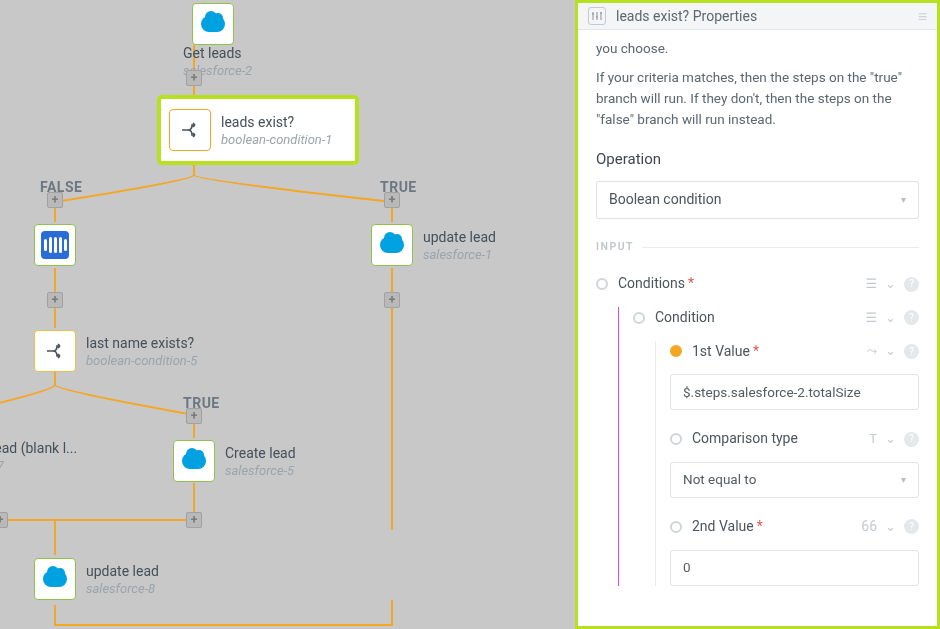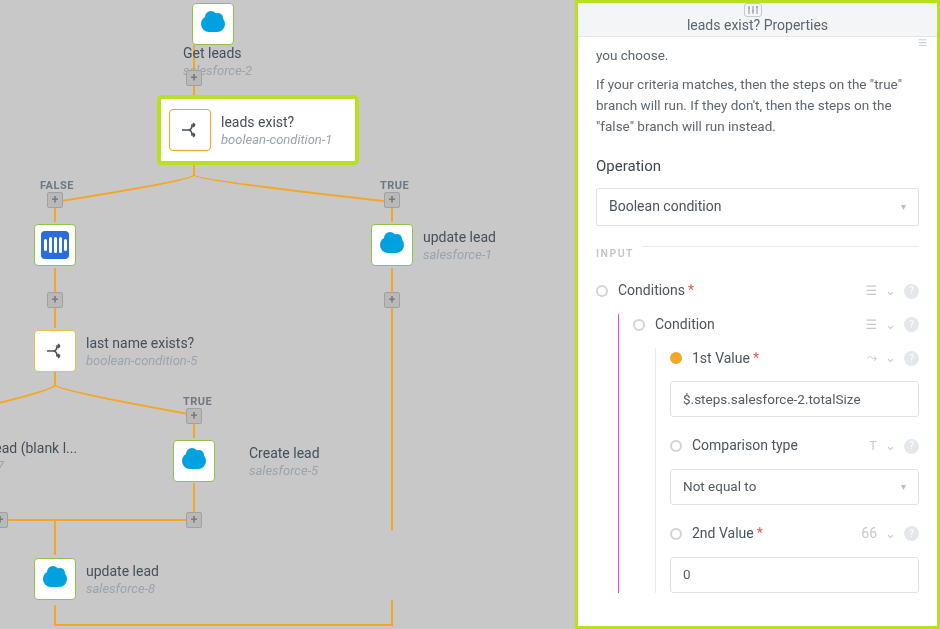--- a/index.html
+++ b/index.html
@@ -17,43 +17,43 @@
   .node .title { font-size: 14px; color: #44505a; }
   .node .sub { font-size: 13px; color: #9aa4ad; margin-top: 2px; font-style: italic; }
 
   .node.sf .icon-box { border-color: #8ec24a; }
   .node.ic .icon-box { border-color: #8ec24a; }
   .node.branch .icon-box { border-color: #f5a623; background: #fff; }
 
   .sel-highlight { position: absolute; border: 3px solid #b7e120; border-radius: 4px; background: #fff; box-shadow: 0 0 0 1px #b7e120; }
 
   .plus-box { position: absolute; width: 16px; height: 16px; background: #b9b9b9; border: 1px solid #a1a1a1; border-radius: 2px; display:flex;align-items:center;justify-content:center; font-size:12px; color:#7a7a7a; font-weight:bold;}
-  .branch-label { position:absolute; font-size:11px; font-weight:700; letter-spacing:0.5px; color:#6d7882; }
+  .branch-label { position:absolute; font-size:14px; font-weight:700; letter-spacing:0.5px; color:#6d7882; }
 
   
   .cloud { width: 24px; height: 16px; background: #00a1e0; border-radius: 10px; position: relative; }
   .cloud::before { content:""; position:absolute; width:12px; height:12px; background:#00a1e0; border-radius:50%; top:-5px; left:4px; }
   .cloud::after { content:""; position:absolute; width:10px; height:10px; background:#00a1e0; border-radius:50%; top:-3px; left:12px; }
   .intercom-ic { width:28px; height:28px; background:#2a6dd6; border-radius:4px; display:flex; align-items:center; justify-content:center; gap:2px;}
   .intercom-ic span{display:block;width:3px;background:#fff;border-radius:2px;}
   .intercom-ic span:nth-child(1){height:12px;} .intercom-ic span:nth-child(2){height:16px;} .intercom-ic span:nth-child(3){height:16px;} .intercom-ic span:nth-child(4){height:16px;} .intercom-ic span:nth-child(5){height:12px;}
   .branch-ic { width:24px; height:24px; }
 
   
   .panel-wrap { position:absolute; right:0; top:0; width:365px; height:629px; border:3px solid #b7e120; background:#fff; display:flex; flex-direction:column;}
-  .panel-head { height:34px; background:#f3f5f6; border-bottom:1px solid #e2e6e9; display:flex; align-items:center; padding:0 10px; font-size:14px; color:#5d6770;flex-direction:column;}
+  .panel-head { height:27px; background:#f3f5f6; border-bottom:1px solid #e2e6e9; display:flex; align-items:center; padding:0 10px; font-size:14px; color:#5d6770;}
   .panel-head .head-ic { width:18px; height:18px; border:1px solid #c4cbd0; border-radius:3px; margin-right:10px; display:flex;align-items:center;justify-content:center;}
   .panel-head .menu { margin-left:auto; color:#cdd3d7; font-size:16px;}
   .panel-body { flex:1; overflow:hidden; padding:8px 18px 14px 18px; font-size:13.5px; color:#5d6770; line-height:1.55;}
   .panel-body .desc2 { margin-top:8px; margin-bottom:18px;}
   .sec-head { font-size:15px; color:#3e4750; margin-bottom:10px;}
   .select-box { border:1px solid #dfe3e6; border-radius:2px; height:38px; display:flex; align-items:center; padding:0 12px; font-size:14px; color:#4a545c; margin-bottom:20px; position:relative;}
   .select-box .chev { position:absolute; right:12px; color:#b7bfc5; font-size:10px;}
   .inp-lbl { font-size:10.5px; letter-spacing:1.5px; color:#c0c6cb; font-weight:600;}
-  .inp-divider { display:flex; gap:8px; margin-bottom:18px;}
+  .inp-divider { display:flex; align-items:center; gap:8px; margin-bottom:18px;}
   .inp-divider .line{flex:1;height:1px;background:#e9ecee;}
   .prop-row { display:flex; align-items:center; font-size:14px; color:#4b555e; margin-bottom:12px;}
   .prop-row .bullet { width:12px; height:12px; border:2px solid #cfd5d9; border-radius:50%; margin-right:10px; flex:none;}
   .prop-row .bullet.on { background:#f5a623; border-color:#f5a623;}
   .prop-row .star { color:#e25b4b; margin-left:3px;}
   .prop-row .spacer{flex:1;}
   .prop-row .ric { color:#c4cbd0; margin-left:8px; font-size:13px;}
   .prop-row .ric.count { font-size:14px; }
   .prop-row .help { width:15px;height:15px;border-radius:50%;background:#e4e8ea;color:#fff;font-size:10px;display:flex;align-items:center;justify-content:center;margin-left:8px;}
   .indent1 { margin-left:22px; border-left:1px solid #d946ef; padding-left:14px;}
@@ -141,21 +141,21 @@
   <div class="branch-label" style="left:183px; top:395px;">TRUE</div>
 
   <div class="node sf" style="left:-20px; top:440px;">
 
     <div class="labels" style="margin-left:0;">
       <div class="title">e lead (blank l...</div>
       <div class="sub">ce-7</div>
     </div>
   </div>
 
-  <div class="node sf" style="left:173px; top:440px;gap:24px;">
+  <div class="node sf" style="left:173px; top:440px;">
     <div class="icon-box">
         <div class="cloud"></div>
       </div>
     <div class="labels">
       <div class="title">Create lead</div>
       <div class="sub">salesforce-5</div>
     </div>
   </div>
 
   <div class="node sf" style="left:34px; top:558px;">

